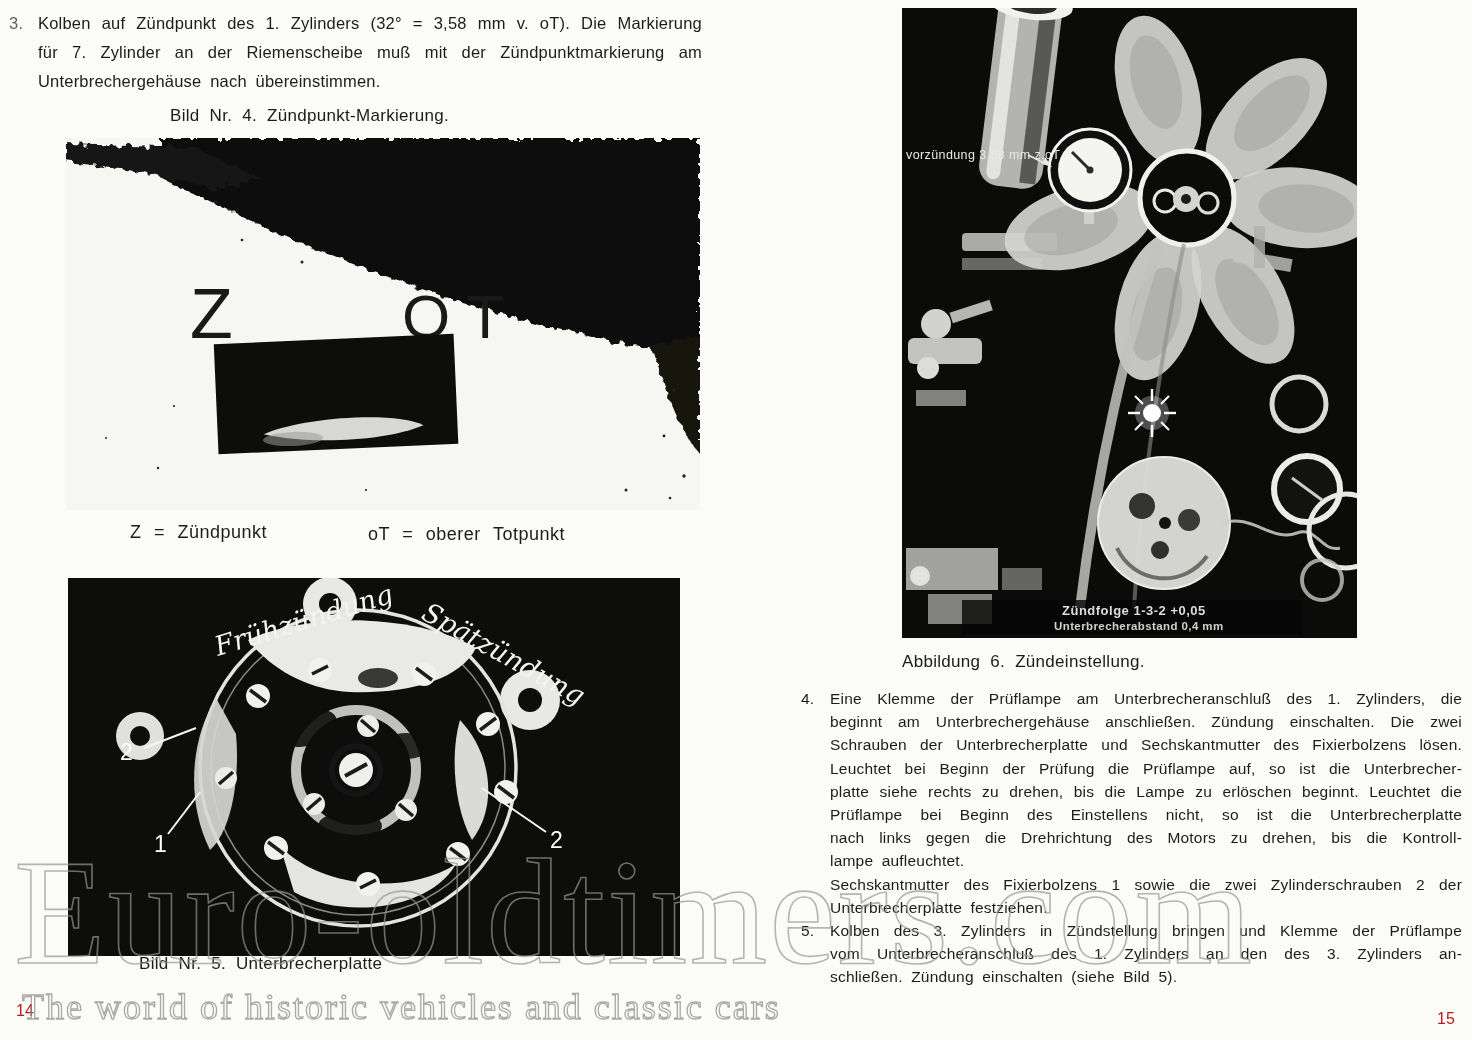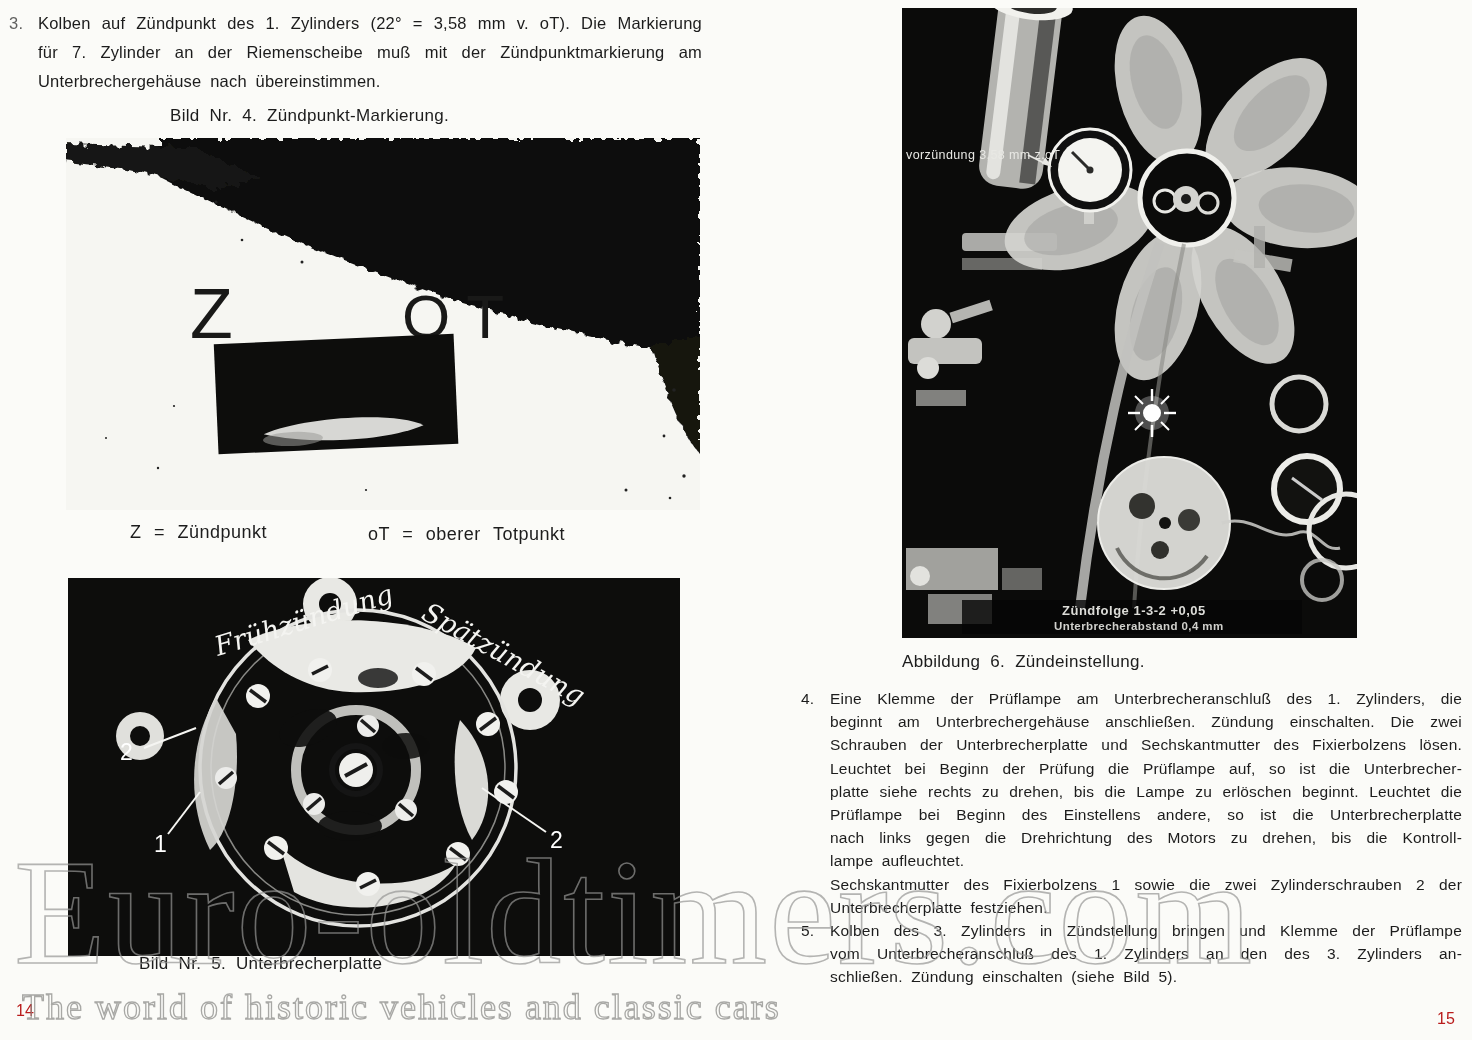--- a/index.html
+++ b/index.html
@@ -30,21 +30,21 @@
   .wm-tag{font-size:36px;letter-spacing:2px;left:22px;top:986px;-webkit-text-stroke:1.3px rgba(140,140,138,.75);}
   .photo{box-shadow:none;z-index:1;}
   svg text{font-family:"Liberation Sans", sans-serif;}
   .script-label{font-family:"DejaVu Serif", serif;font-style:italic;}
 </style>
 </head>
 <body>
 
 <div class="abs ltext" style="left:38px;top:9px;width:664px;">
   <span class="listnum faded">3.</span>
-  <span class="line just">Kolben auf Zündpunkt des 1. Zylinders (22° = 3,58 mm v. oT). Die Markierung</span>
+  <span class="line just">Kolben auf Zündpunkt des 1. Zylinders (32° = 3,58 mm v. oT). Die Markierung</span>
   <span class="line just">für 7. Zylinder an der Riemenscheibe muß mit der Zündpunktmarkierung am</span>
   <span class="line plain">Unterbrechergehäuse nach übereinstimmen.</span>
 </div>
 
 <div class="abs caption" style="left:170px;top:106px;width:340px;">Bild Nr. 4. Zündpunkt-Markierung.</div>
 
 <div class="abs photo" style="left:66px;top:138px;">
 <svg width="634" height="372" viewBox="0 0 634 372">
   <defs>
     <filter id="r1" x="-10%" y="-10%" width="120%" height="120%">
@@ -300,21 +300,21 @@
 
 <div class="abs caption" style="left:902px;top:652px;width:455px;">Abbildung 6. Zündeinstellung.</div>
 
 <div class="abs rtext" style="left:830px;top:687px;width:632px;">
   <span class="listnum">4.</span>
   <span class="line just">Eine Klemme der Prüflampe am Unterbrecheranschluß des 1. Zylinders, die</span>
   <span class="line just">beginnt am Unterbrechergehäuse anschließen. Zündung einschalten. Die zwei</span>
   <span class="line just">Schrauben der Unterbrecherplatte und Sechskantmutter des Fixierbolzens lösen.</span>
   <span class="line just">Leuchtet bei Beginn der Prüfung die Prüflampe auf, so ist die Unterbrecher-</span>
   <span class="line just">platte siehe rechts zu drehen, bis die Lampe zu erlöschen beginnt. Leuchtet die</span>
-  <span class="line just">Prüflampe bei Beginn des Einstellens andere, so ist die Unterbrecherplatte</span>
+  <span class="line just">Prüflampe bei Beginn des Einstellens nicht, so ist die Unterbrecherplatte</span>
   <span class="line just">nach links gegen die Drehrichtung des Motors zu drehen, bis die Kontroll-</span>
   <span class="line plain">lampe aufleuchtet.</span>
   <span class="line just">Sechskantmutter des Fixierbolzens 1 sowie die zwei Zylinderschrauben 2 der</span>
   <span class="line plain">Unterbrecherplatte festziehen.</span>
 </div>
 
 <div class="abs rtext" style="left:830px;top:919px;width:632px;">
   <span class="listnum">5.</span>
   <span class="line just">Kolben des 3. Zylinders in Zündstellung bringen und Klemme der Prüflampe</span>
   <span class="line just">vom Unterbrecheranschluß des 1. Zylinders an den des 3. Zylinders an-</span>

